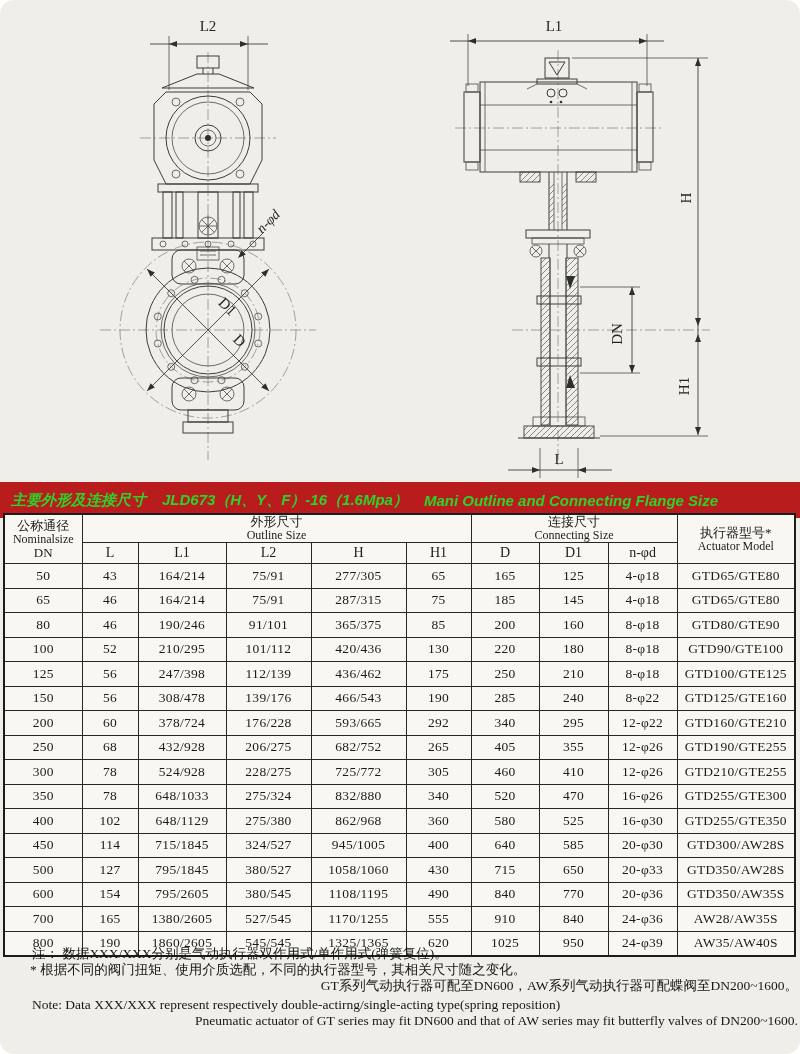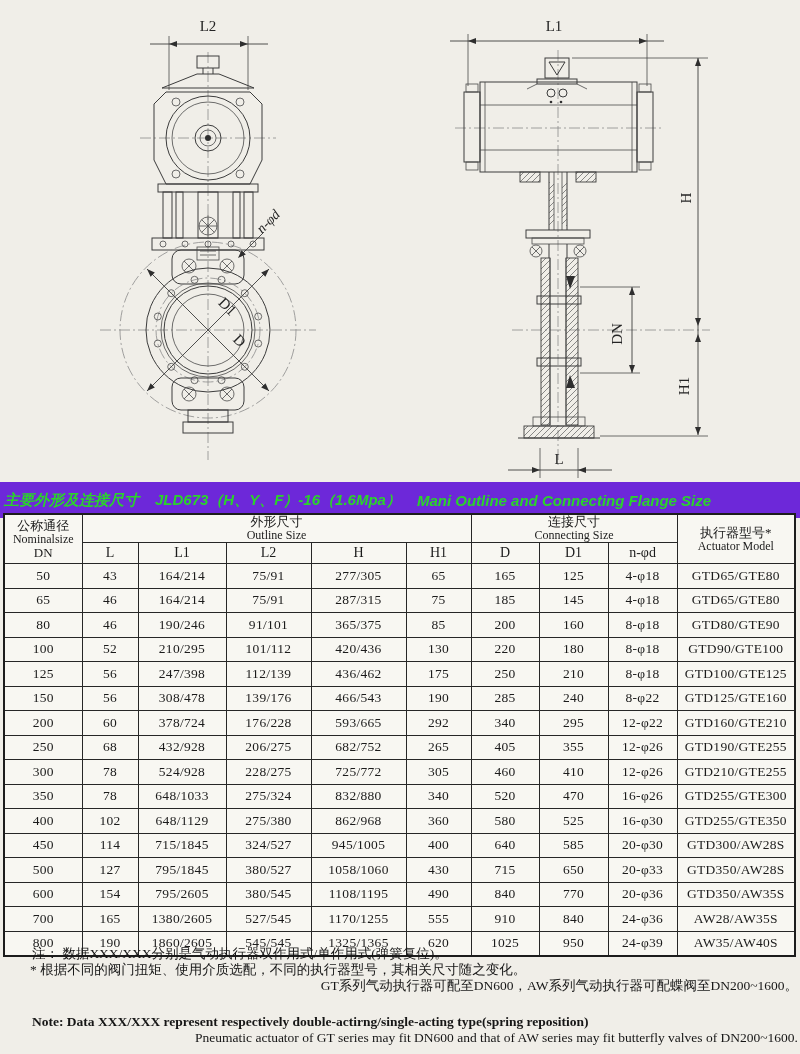--- a/index.html
+++ b/index.html
@@ -1,37 +1,38 @@
 <!DOCTYPE html>
 <html><head>
 <meta charset="utf-8">
 <style>
   html,body{margin:0;padding:0;}
   .page{
     position:relative;width:800px;height:1054px;overflow:hidden;
     background:#f0eee8;
     font-family:"Liberation Serif","DejaVu Serif",serif;
     color:#1b1b1b;
+    border-radius:14px;
   }
   
   .drawings{position:absolute;top:0;left:0;}
   .ln{stroke:#3c3c3c;stroke-width:1;fill:none;}
   .thin{stroke:#4a4a4a;stroke-width:.8;fill:none;}
   .cl{stroke:#8a8a8a;stroke-width:.8;fill:none;stroke-dasharray:11 3 2 3;}
   .dim{stroke:#3c3c3c;stroke-width:.9;fill:none;}
   .arr{fill:#2e2e2e;stroke:none;}
   .hatchbox{stroke:#3c3c3c;stroke-width:.9;}
   .seal{fill:#2e2e2e;stroke:none;}
   text.dlabel{font-family:"Liberation Serif","DejaVu Serif",serif;font-size:15px;fill:#242424;}
   text.dlabel-it{font-family:"Liberation Serif","DejaVu Serif",serif;font-size:14px;font-style:italic;fill:#242424;}
   
   .title-bar{
     position:absolute;top:482px;left:0;width:800px;height:36px;
-    background:#6d28d9;
-    display:flex;align-items:center;box-sizing:border-box;padding-left:4px;
+    background:#b91c1c;
+    display:flex;align-items:center;box-sizing:border-box;padding-left:11px;
     font-family:"Liberation Sans","DejaVu Sans",sans-serif;
     font-style:italic;font-weight:bold;font-size:15px;color:#2bd32b;
     white-space:nowrap;
   }
   .title-bar span{margin-right:16px;}
   
   .dim-table{
     position:absolute;top:513px;left:3px;width:793px;
     border-collapse:collapse;table-layout:fixed;background:#f8f7f2;
     border:2px solid #1c1c1c;
@@ -46,21 +47,21 @@
   .dim-table thead tr.subrow th{height:20px;font-size:14px;}
   .dim-table tbody td{height:23.5px;font-size:13.5px;letter-spacing:.3px;}
   
   .notes{
     position:absolute;top:946px;left:4px;width:794px;
     font-size:13.5px;color:#161616;
   }
   .note-line{line-height:16.1px;white-space:nowrap;padding-left:28px;}
   .ind1{padding-left:26px;}
   .ind2{padding-left:40px;text-align:right;}
-  .gap-top{margin-top:20px;font-weight:bold;}
+  .gap-top{margin-top:3px;}
 </style>
 </head>
 <body>
 
 <div class="page">
 
   <svg class="drawings" width="800" height="483" viewBox="0 0 800 483">
 
     <defs>
       <pattern id="hatch" width="6" height="6" patternUnits="userSpaceOnUse">

